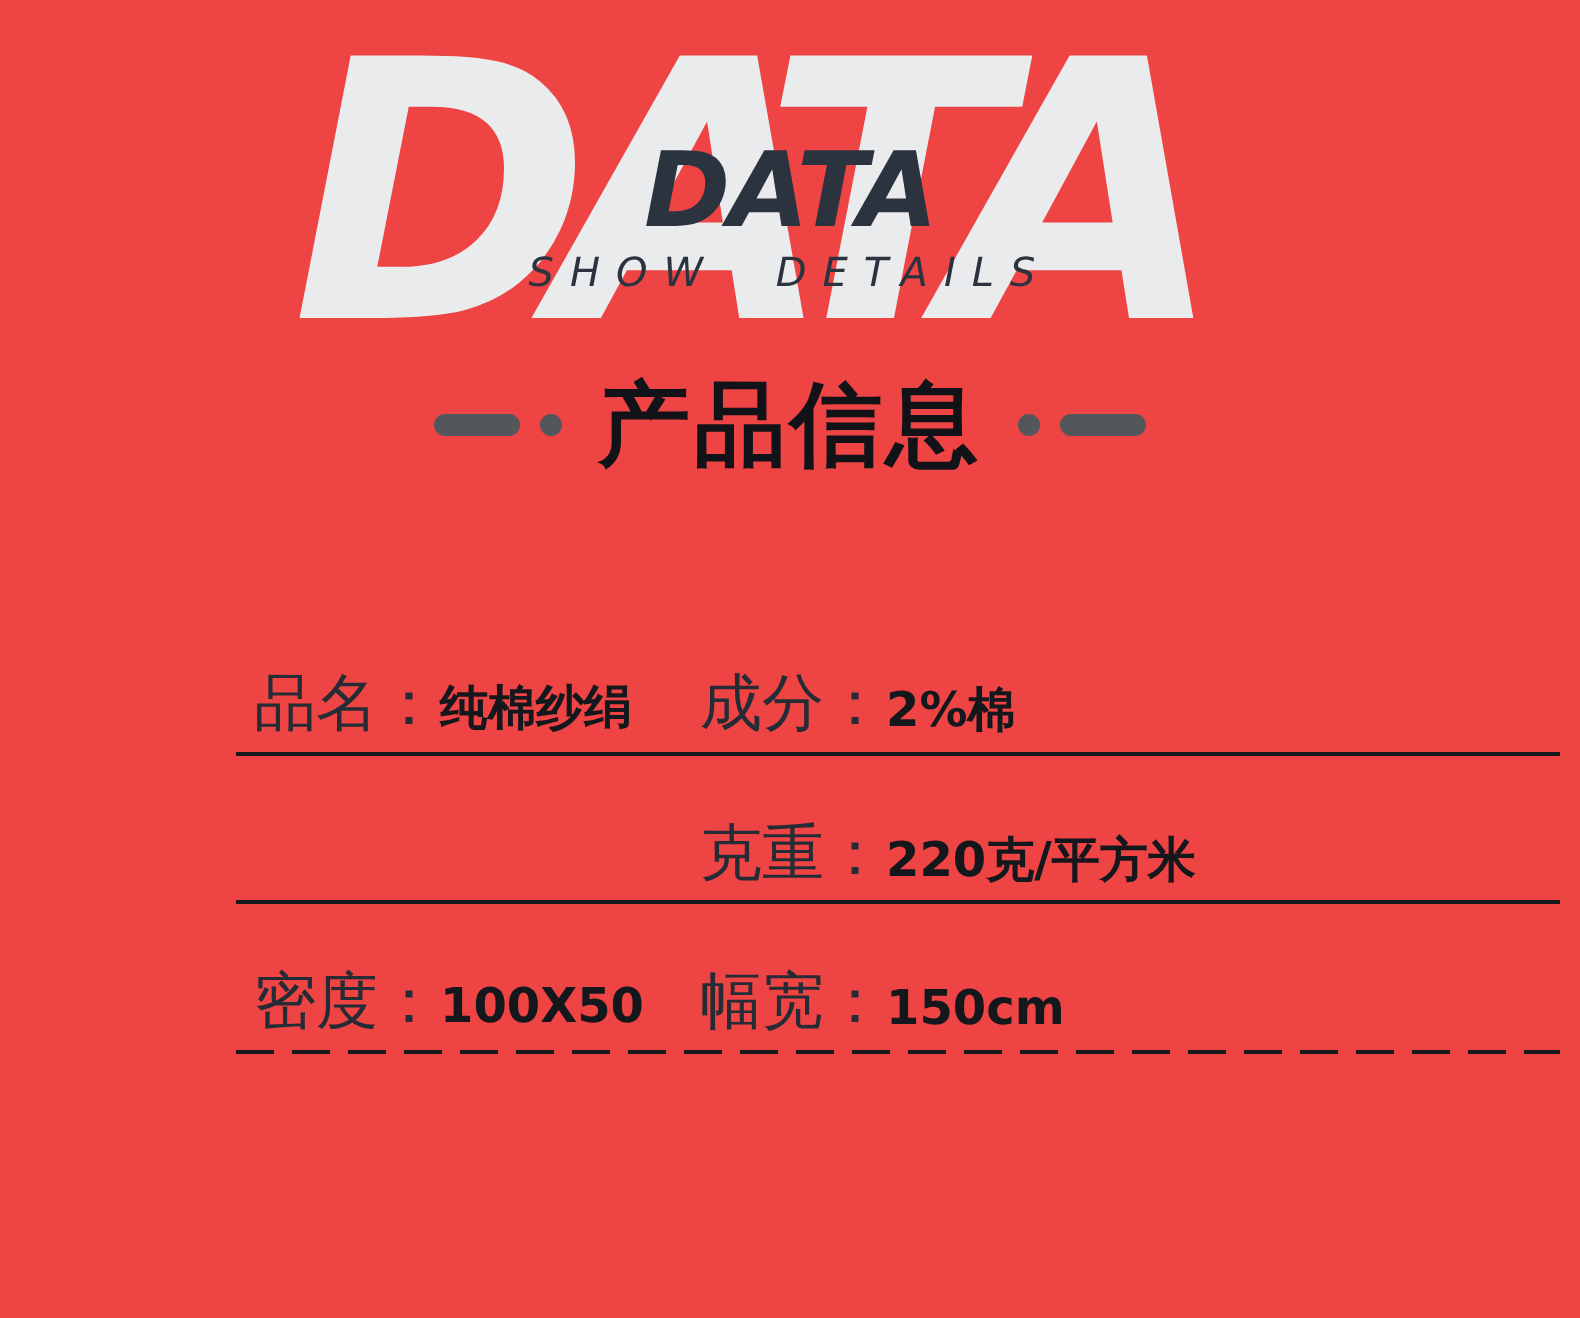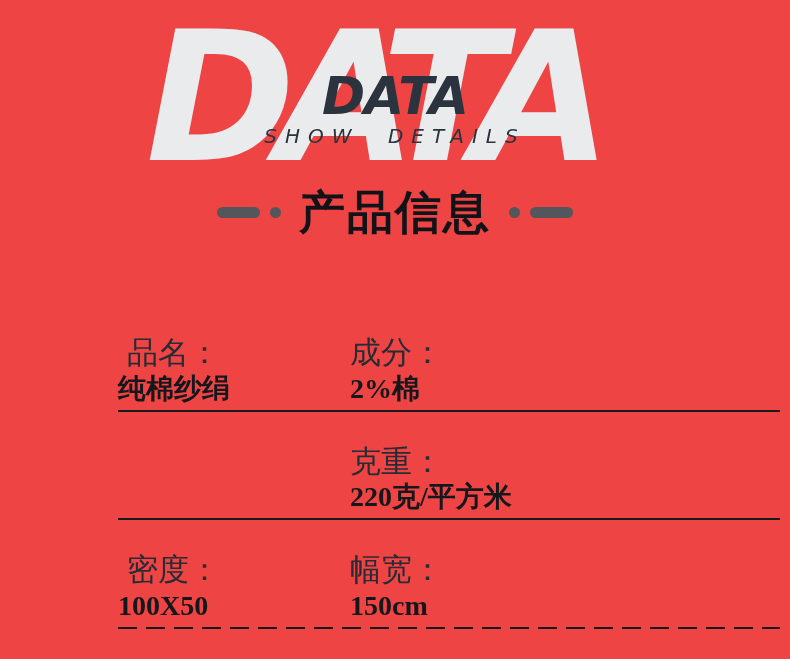--- a/index.html
+++ b/index.html
@@ -63,33 +63,33 @@
   
   .fields{
     position:absolute;top:330px;left:118px;width:662px;
     z-index:2;
   }
   .frow{
     display:grid;grid-template-columns:232px 430px;
     padding:6px 0 7px;
   }
   .frow.later{padding-top:33px;}
-  .cell{display:flex;flex-direction:column;}
+  .cell{display:flex;flex-direction:row;}
   .cell.left{align-items:flex-start;}
-  .cell.right{align-items:flex-start;}
+  .cell.right{align-items:center;}
   .flabel{
     font-size:31px;line-height:1.05;
     font-weight:500;color:#262c35;
     white-space:nowrap;
   }
   .cell.left .flabel{padding-left:9px;}
   .fvalue{
-    font-size:28px;line-height:1.0;
+    font-size:24px;line-height:1.0;
     font-weight:700;color:#14171c;
-    margin-top:6px;white-space:nowrap;font-family:Liberation Serif, serif;
+    margin-top:6px;white-space:nowrap;
   }
   .divider{height:2px;background:#17191d;}
   .divider.dashed{
     background:repeating-linear-gradient(90deg,#17191d 0 19px,transparent 19px 28px);
   }
 </style>
 </head>
 <body>
 
 <div class="page">

